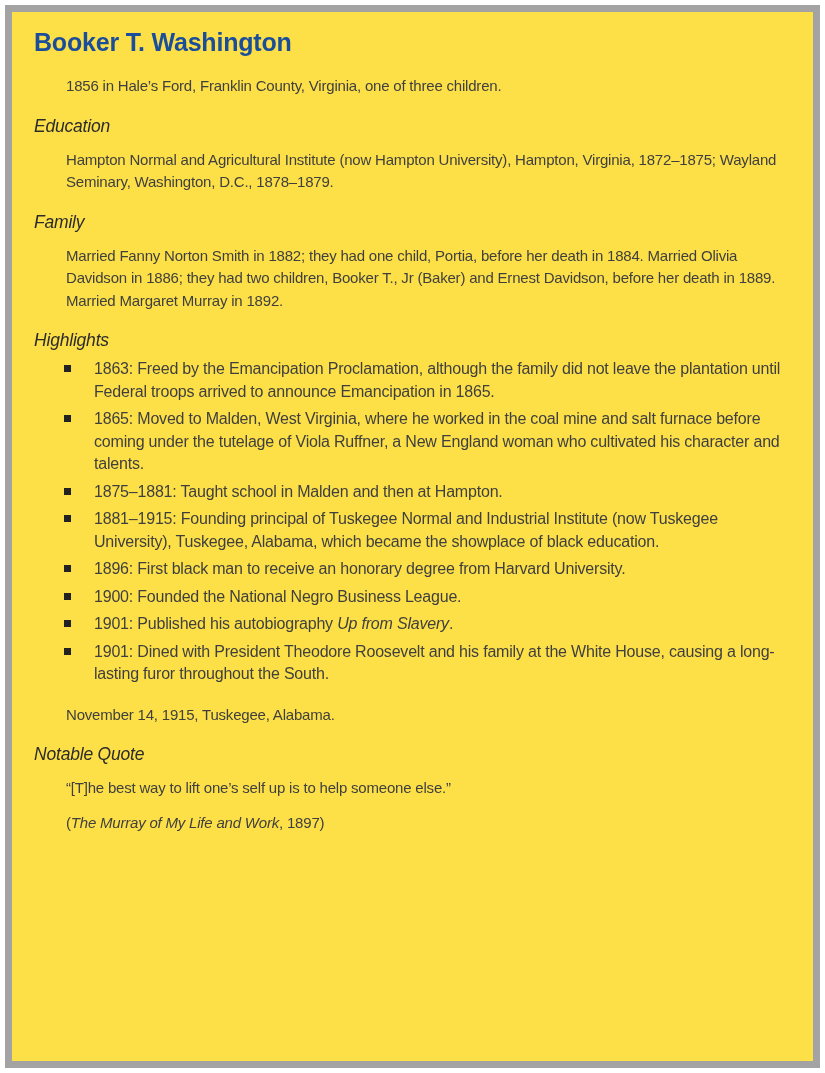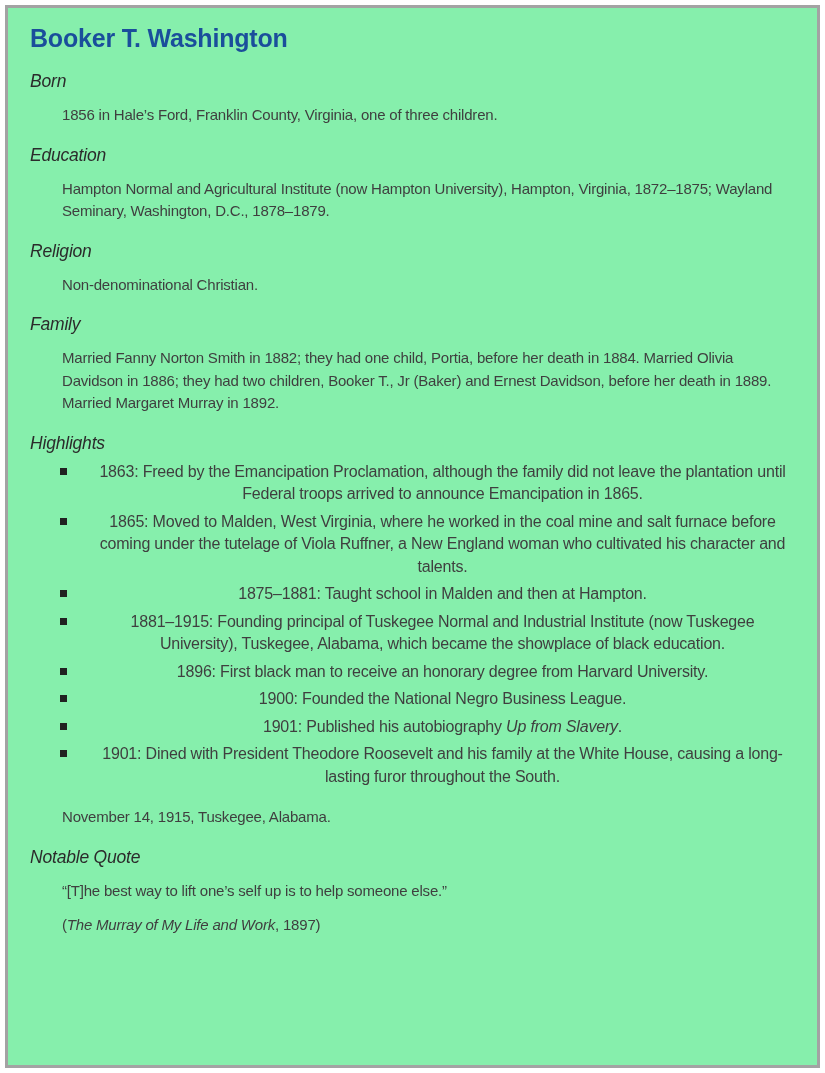--- a/index.html
+++ b/index.html
@@ -9,22 +9,22 @@
   }
   body {
     width: 825px;
     height: 1073px;
     position: relative;
     font-family: "Liberation Sans", sans-serif;
   }
   .frame {
     position: absolute;
     top: 5px; left: 5px; right: 5px; bottom: 5px;
-    border: 3px solid #a3a3a3;
-    background: #86efac;
+    border: 7px solid #a3a3a3;
+    background: #fde047;
     overflow: hidden;
   }
   .content {
     padding: 15px 22px 0 22px;
   }
   h1.doc-title {
     margin: 0;
     font-size: 25px;
     line-height: 30px;
     font-weight: bold;
@@ -48,21 +48,20 @@
     padding-left: 20px;
     font-size: 15px;
     line-height: 22.5px;
     color: #3f3f3f;
     letter-spacing: -0.2px;
   }
   ul.highlights-list {
     list-style: none;
     margin: 7px 0 0 0;
     padding: 0;
-    text-align: center;
   }
   li.highlight-item {
     position: relative;
     margin-top: 5px;
     padding-left: 60px;
     font-size: 16px;
     line-height: 22.5px;
     color: #3f3f3f;
     letter-spacing: -0.2px;
   }
@@ -79,30 +78,25 @@
   }
 </style>
 </head>
 <body>
 
 <div class="frame">
   <div class="content">
     <h1 class="doc-title">Booker T. Washington</h1>
     <div id="sections">
         <section class="doc-section">
-          <h2 class="section-label">Born</h2>
           <p class="section-paragraph"><span class="run-regular">1856 in Hale’s Ford, Franklin County, Virginia, one of three children.</span></p>
         </section>
         <section class="doc-section">
           <h2 class="section-label">Education</h2>
           <p class="section-paragraph"><span class="run-regular">Hampton Normal and Agricultural Institute (now Hampton University), Hampton, Virginia, 1872–1875; Wayland Seminary, Washington, D.C., 1878–1879.</span></p>
-        </section>
-        <section class="doc-section">
-          <h2 class="section-label">Religion</h2>
-          <p class="section-paragraph"><span class="run-regular">Non-denominational Christian.</span></p>
         </section>
         <section class="doc-section">
           <h2 class="section-label">Family</h2>
           <p class="section-paragraph"><span class="run-regular">Married Fanny Norton Smith in 1882; they had one child, Portia, before her death in 1884. Married Olivia Davidson in 1886; they had two children, Booker T., Jr (Baker) and Ernest Davidson, before her death in 1889. Married Margaret Murray in 1892.</span></p>
         </section>
         <section class="doc-section">
           <h2 class="section-label">Highlights</h2>
           <ul class="highlights-list">
             <li class="highlight-item"><span class="bullet-square"></span><span class="run-regular">1863: Freed by the Emancipation Proclamation, although the family did not leave the plantation until Federal troops arrived to announce Emancipation in 1865.</span></li>
             <li class="highlight-item"><span class="bullet-square"></span><span class="run-regular">1865: Moved to Malden, West Virginia, where he worked in the coal mine and salt furnace before coming under the tutelage of Viola Ruffner, a New England woman who cultivated his character and talents.</span></li>

